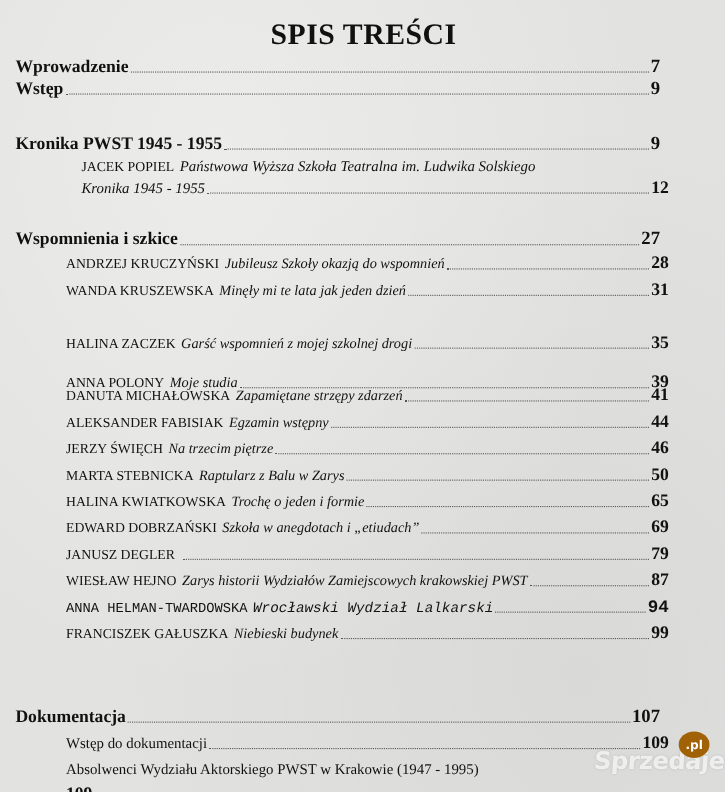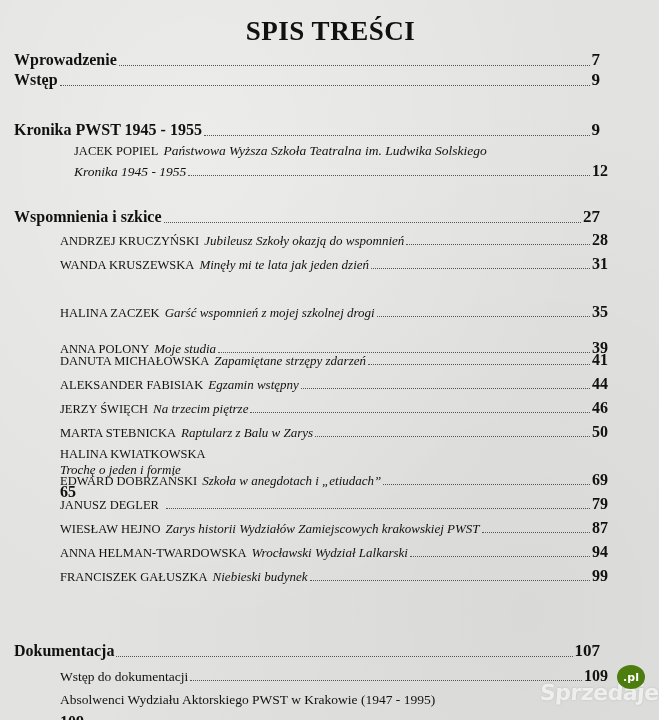--- a/index.html
+++ b/index.html
@@ -35,21 +35,21 @@
   .work { font-style: italic; }
   .plain-sub { font-size: 13.5px; }
   .watermark {
     position: absolute; left: 540px; top: 680px; font-family: "DejaVu Sans", sans-serif;
     font-weight: bold; font-size: 22px; color: rgba(255,255,255,0.75);
     text-shadow: 0 0 2px rgba(120,120,120,0.35); letter-spacing: -0.5px;
     transform: skewX(-4deg);
   }
   .wm-badge {
     position: absolute; left: 617px; top: 665px; width: 28px; height: 24px;
-    border-radius: 50%; background: #4d7c0f; color: #fff;
+    border-radius: 50%; background: #a16207; color: #fff;
     font-family: "DejaVu Sans", sans-serif; font-weight: bold; font-size: 11px;
     display: flex; align-items: center; justify-content: center;
   }
 </style>
 </head>
 <body>
 
 <div class="page">
 
   <div class="title">SPIS TREŚCI</div>
@@ -129,21 +129,21 @@
     <span class="work">Na trzecim piętrze</span>
     <span class="leader"></span>
     <span class="num">46</span>
   </div>
   <div class="row sub" style="top:423px;">
     <span class="author">MARTA STEBNICKA</span>
     <span class="work">Raptularz z Balu w Zarys</span>
     <span class="leader"></span>
     <span class="num">50</span>
   </div>
-  <div class="row sub" style="top:447px;flex-direction:column;">
+  <div class="row sub" style="top:447px;">
     <span class="author">HALINA KWIATKOWSKA</span>
     <span class="work">Trochę o jeden i formie</span>
     <span class="leader"></span>
     <span class="num">65</span>
   </div>
   <div class="row sub" style="top:471px;">
     <span class="author">EDWARD DOBRZAŃSKI</span>
     <span class="work">Szkoła w anegdotach i „etiudach”</span>
     <span class="leader"></span>
     <span class="num">69</span>
@@ -152,21 +152,21 @@
     <span class="author">JANUSZ DEGLER</span>
     <span class="leader"></span>
     <span class="num">79</span>
   </div>
   <div class="row sub" style="top:519px;">
     <span class="author">WIESŁAW HEJNO</span>
     <span class="work">Zarys historii Wydziałów Zamiejscowych krakowskiej PWST</span>
     <span class="leader"></span>
     <span class="num">87</span>
   </div>
-  <div class="row sub" style="top:543px;">
+  <div class="row sub" style="top:543px;font-family:Liberation Mono, monospace;">
     <span class="author">ANNA HELMAN-TWARDOWSKA</span>
     <span class="work">Wrocławski Wydział Lalkarski</span>
     <span class="leader"></span>
     <span class="num">94</span>
   </div>
   <div class="row sub" style="top:567px;">
     <span class="author">FRANCISZEK GAŁUSZKA</span>
     <span class="work">Niebieski budynek</span>
     <span class="leader"></span>
     <span class="num">99</span>

